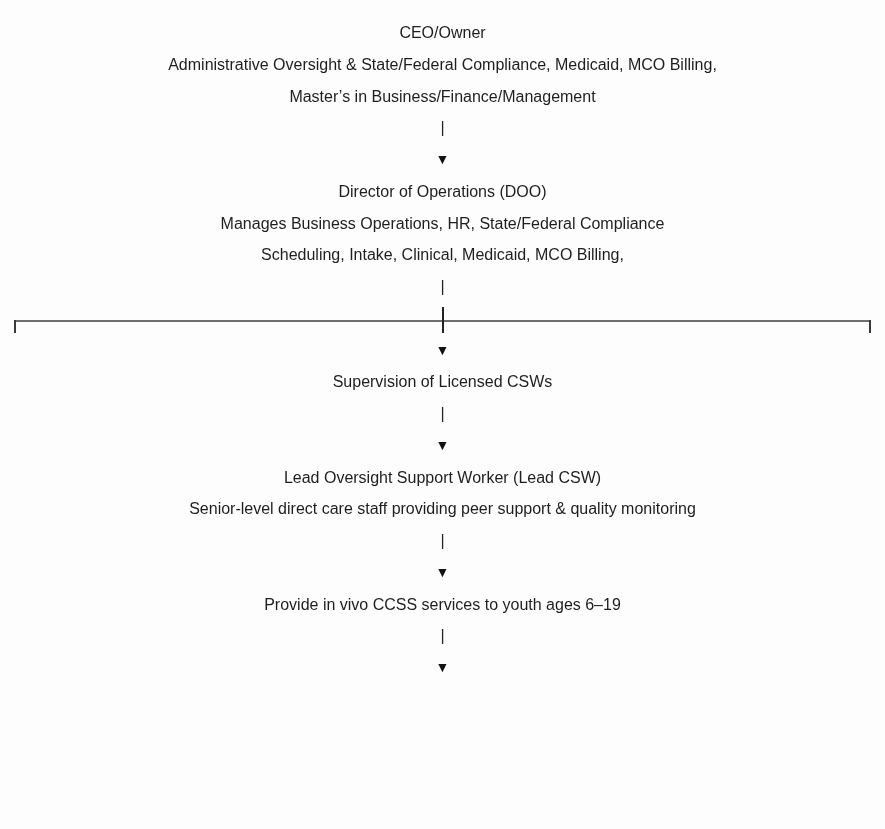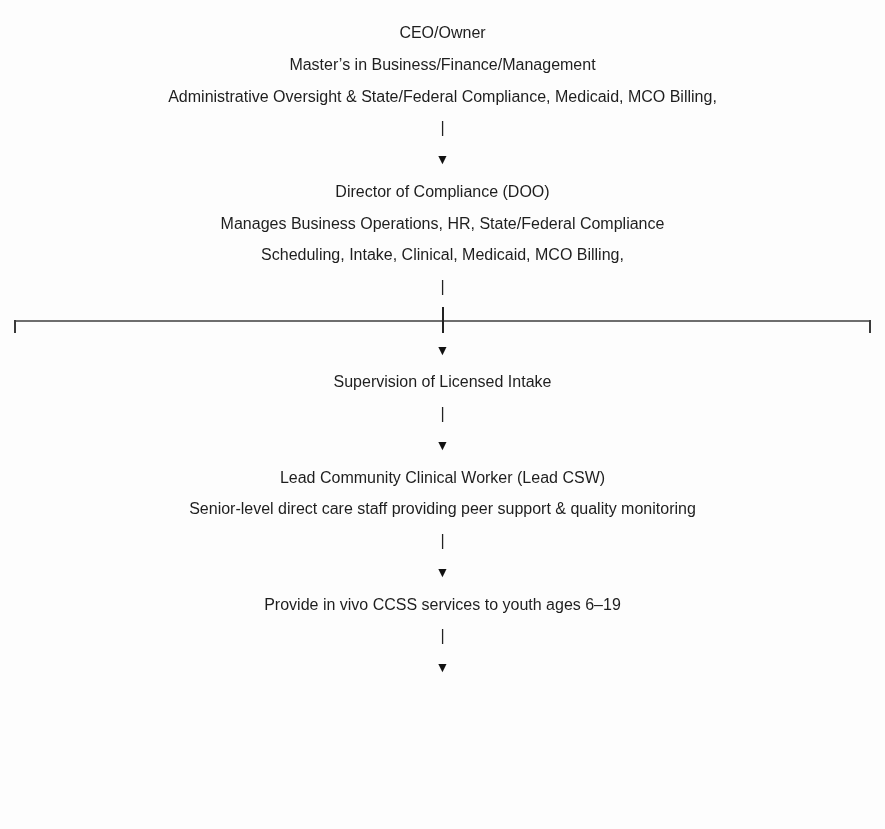--- a/index.html
+++ b/index.html
@@ -48,47 +48,47 @@
     background: #222;
   }
 </style>
 </head>
 <body>
 
 <main class="doc">
 
   <section>
     <div class="line">CEO/Owner</div>
+    <div class="line">Administrative Oversight &amp; State/Federal Compliance, Medicaid, MCO Billing,</div>
     <div class="line">Master’s in Business/Finance/Management</div>
-    <div class="line">Administrative Oversight &amp; State/Federal Compliance, Medicaid, MCO Billing,</div>
     <div class="line pipe">|</div>
     <div class="line arrow">▼</div>
   </section>
 
   <section>
-    <div class="line">Director of Compliance (DOO)</div>
+    <div class="line">Director of Operations (DOO)</div>
     <div class="line">Manages Business Operations, HR, State/Federal Compliance</div>
     <div class="line">Scheduling, Intake, Clinical, Medicaid, MCO Billing,</div>
     <div class="line pipe">|</div>
   </section>
 
   <div class="line bracket-row">
     <div class="branch-rule"></div>
     <div class="branch-center-stem"></div>
   </div>
   <div class="line arrow">▼</div>
 
   <section>
-    <div class="line">Supervision of Licensed Intake</div>
+    <div class="line">Supervision of Licensed CSWs</div>
     <div class="line pipe">|</div>
     <div class="line arrow">▼</div>
   </section>
 
   <section>
-    <div class="line">Lead Community Clinical Worker (Lead CSW)</div>
+    <div class="line">Lead Oversight Support Worker (Lead CSW)</div>
     <div class="line">Senior-level direct care staff providing peer support &amp; quality monitoring</div>
     <div class="line pipe">|</div>
     <div class="line arrow">▼</div>
   </section>
 
   <section>
     <div class="line">Provide in vivo CCSS services to youth ages 6–19</div>
     <div class="line pipe">|</div>
     <div class="line arrow">▼</div>
   </section>

